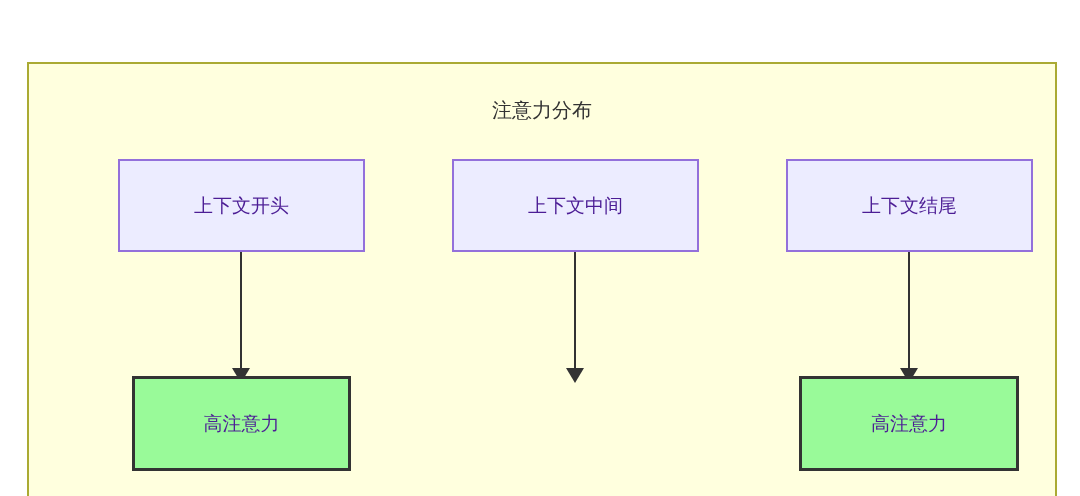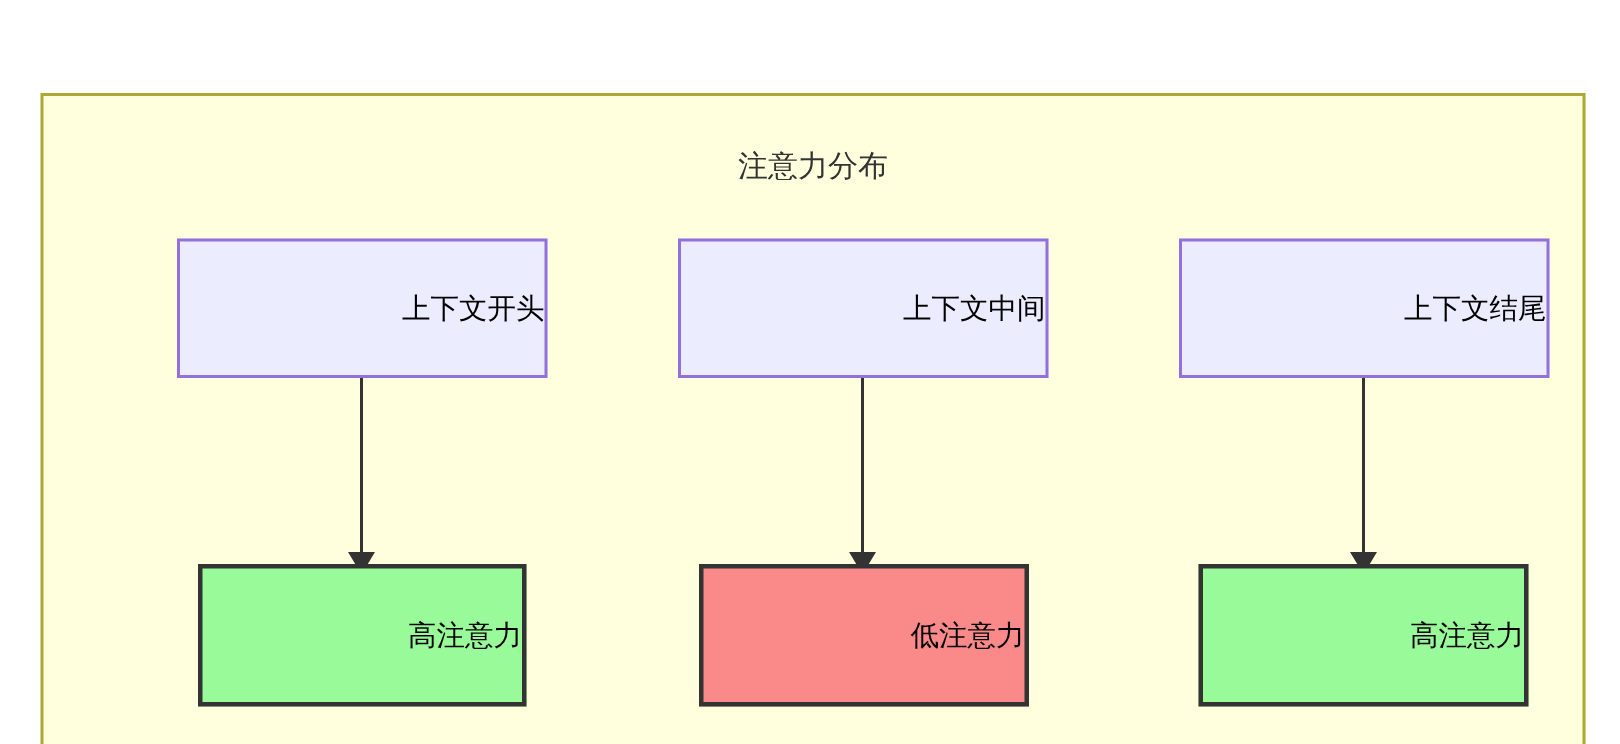--- a/index.html
+++ b/index.html
@@ -29,23 +29,23 @@
     top: 33px;
     text-align: center;
     font-size: 20px;
     color: #333333;
   }
   .node {
     position: absolute;
     box-sizing: border-box;
     display: flex;
     align-items: center;
-    justify-content: flex-end;
+    justify-content: center;
     font-size: 19px;
-    color: #000000;
+    color: #4c1d95;
   }
   .node-top {
     top: 95px;
     height: 93px;
     width: 247px;
     border-width: 2px;
     border-style: solid;
   }
   .node-bottom {
     top: 312px;
@@ -115,21 +115,18 @@
 
   <div class="arrow c3">
     <div class="arrow-line" style="background-color: rgb(51, 51, 51);"></div>
     <div class="arrow-head" style="border-top-color: rgb(51, 51, 51);"></div>
   </div>
 
   <div class="node node-bottom c1" style="background-color: rgb(153, 250, 153); border-color: rgb(51, 51, 51);">
     <span>高注意力</span>
   </div>
 
-  <div class="node node-bottom c2" style="background-color: rgb(250, 138, 138); border-color: rgb(51, 51, 51);">
-    <span>低注意力</span>
-  </div>
 
   <div class="node node-bottom c3" style="background-color: rgb(153, 250, 153); border-color: rgb(51, 51, 51);">
     <span>高注意力</span>
   </div>
 
 </div>
 
 </body></html>

